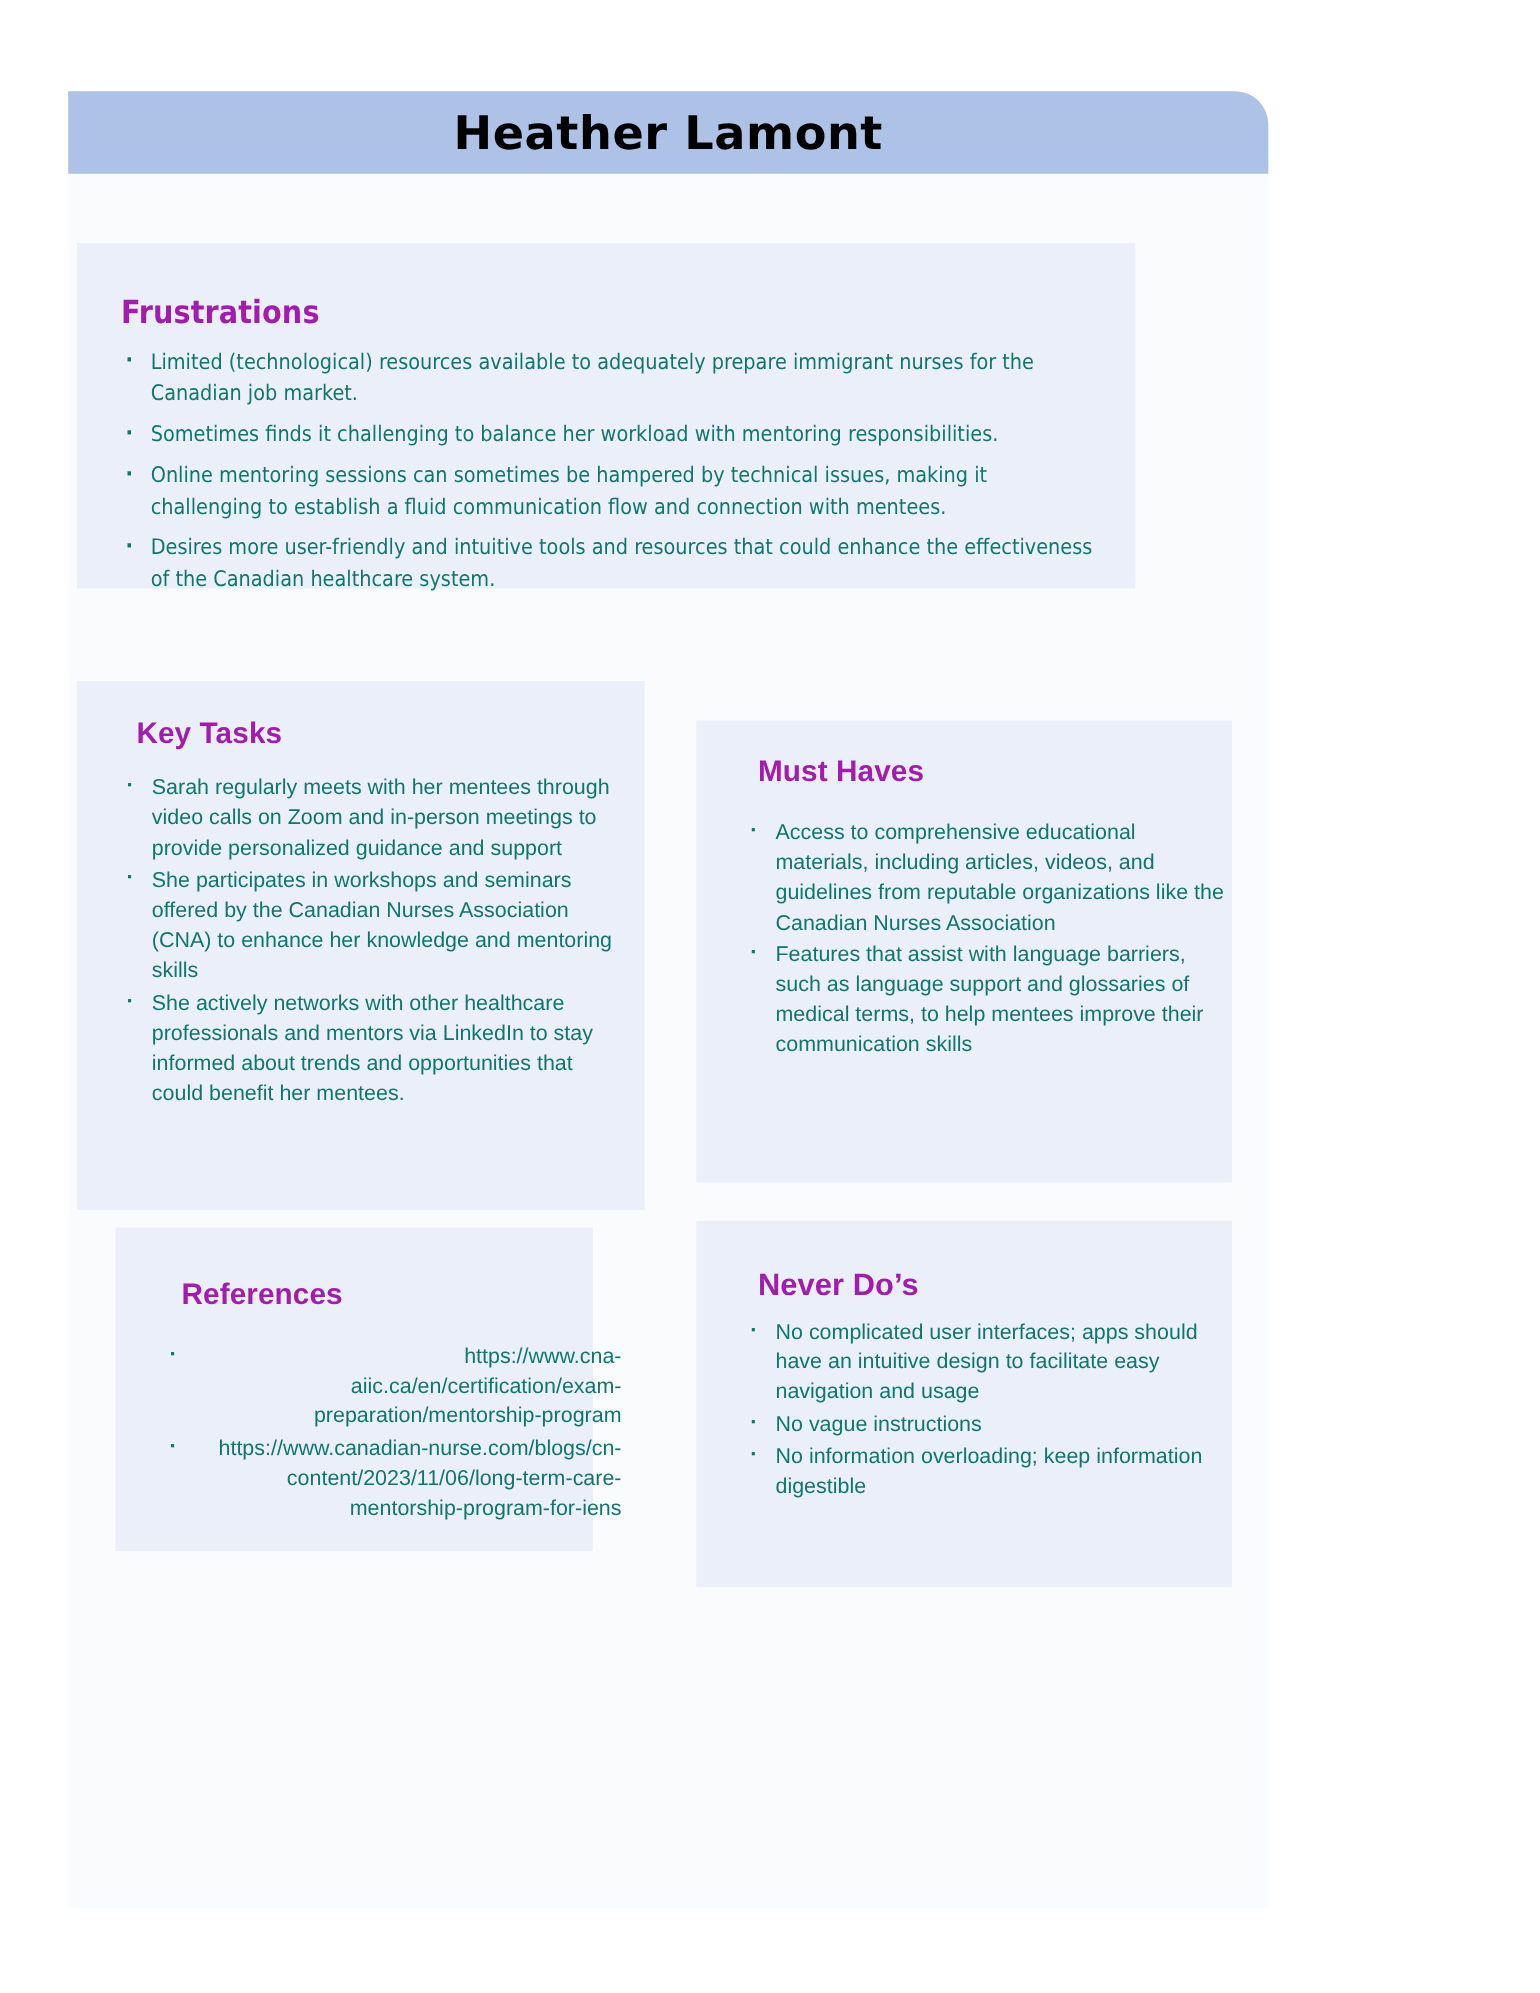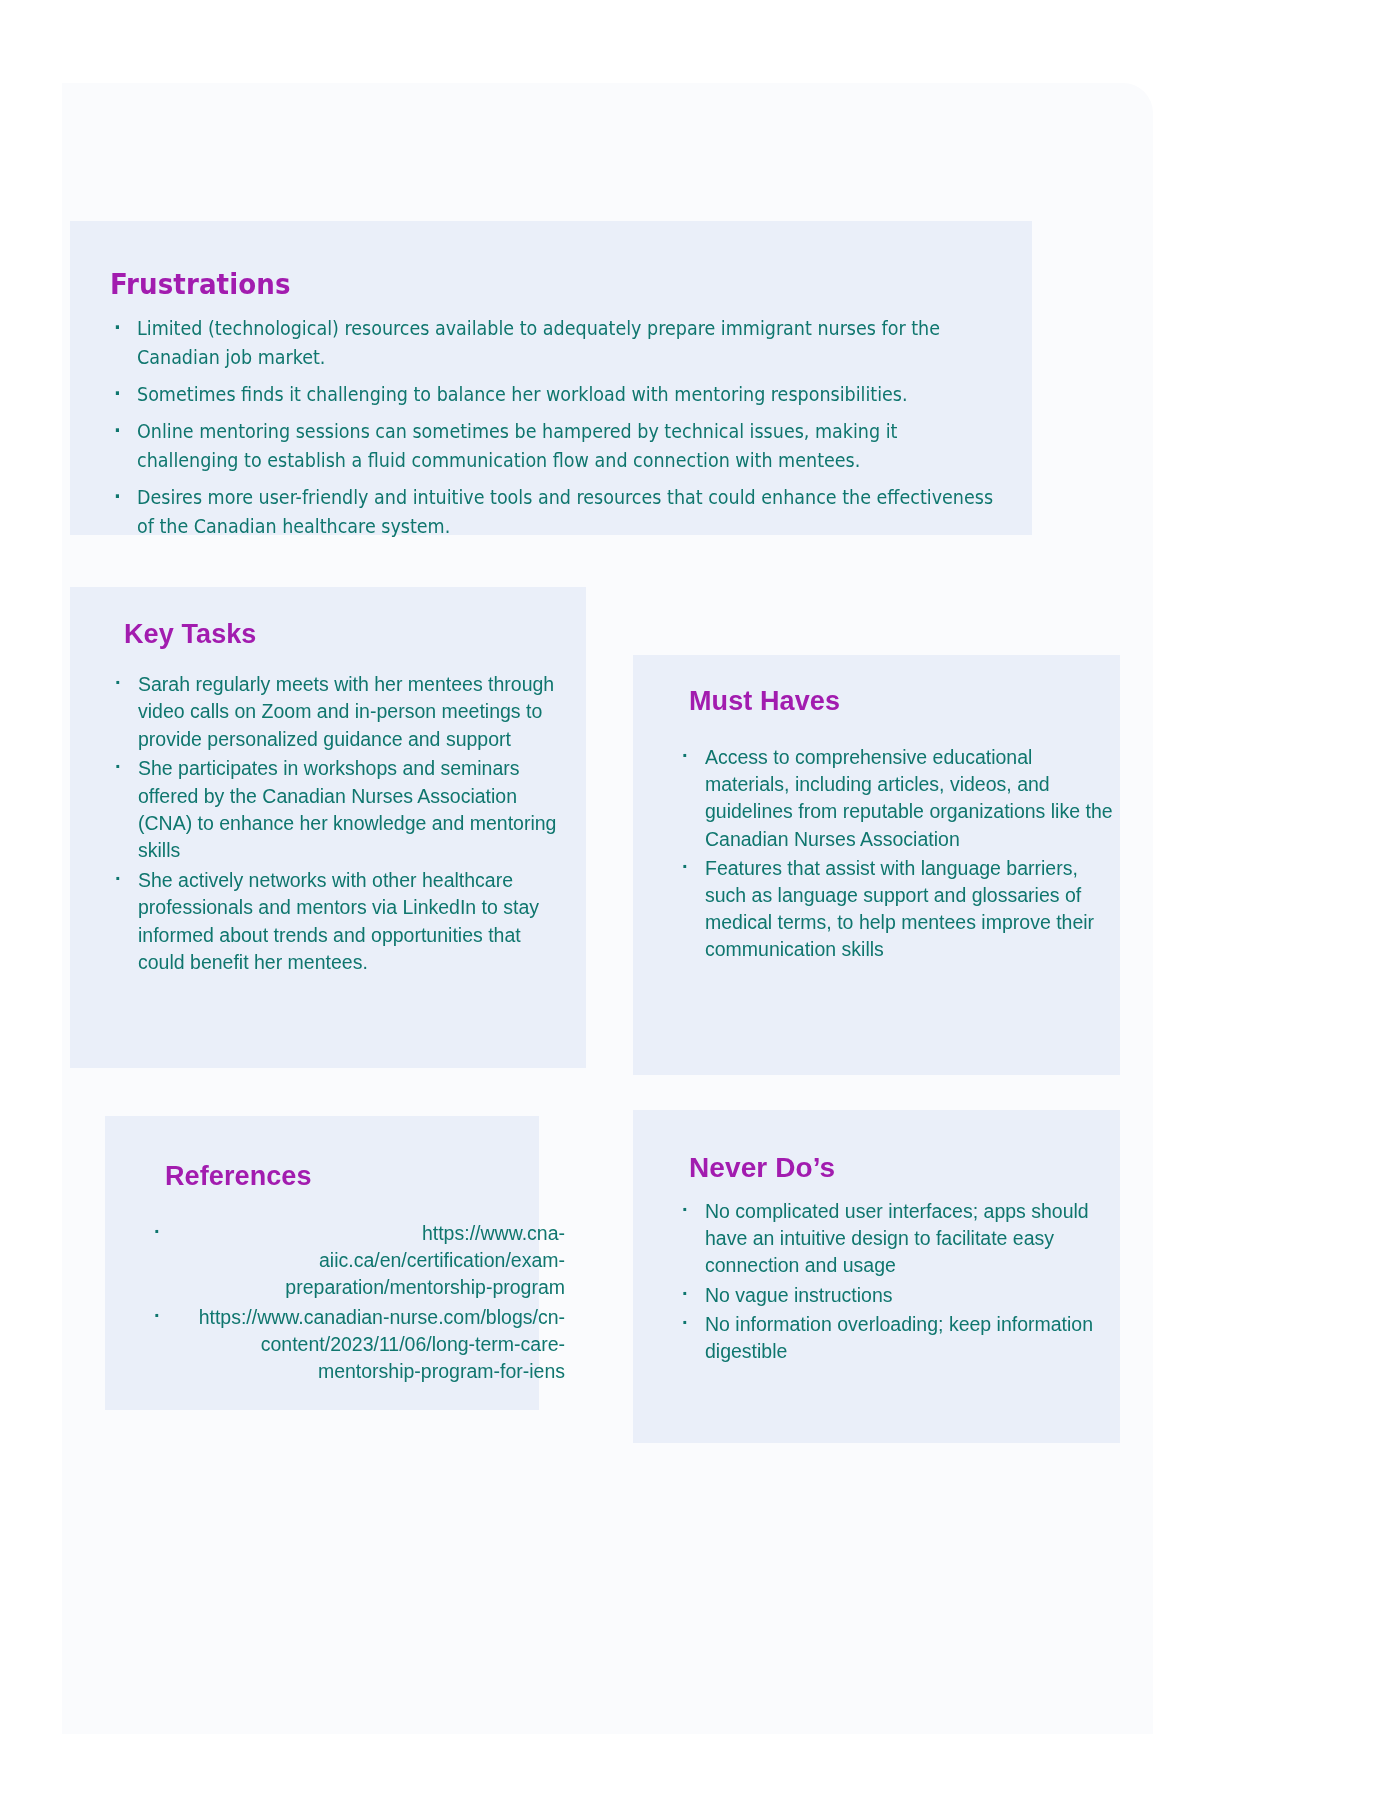--- a/index.html
+++ b/index.html
@@ -70,21 +70,21 @@
     width: 890px;
     font-family: "DejaVu Sans Condensed", "DejaVu Sans", sans-serif;
     font-size: 19.5px;
     line-height: 29px;
   }
   #frustrations ul.bullets > li { padding-left: 29px; margin-bottom: 8px; }
   #frustrations ul.bullets > li::before { left: 6px; top: -1px; font-size: 20px; }
 
   
   #key-tasks {
-    left: 8px; top: 504px;
+    left: 8px; top: 536px;
     width: 516px; height: 481px; text-decoration: underline;
   }
   #key-tasks .panel-heading {
     position: absolute;
     left: 54px; top: 32px;
     font-size: 27px;
   }
   #key-tasks ul.bullets {
     position: absolute;
     left: 36px; top: 84px;
@@ -153,20 +153,23 @@
     line-height: 27.2px;
   }
   #never-dos ul.bullets > li { padding-left: 32px; margin-bottom: 2px; }
   #never-dos ul.bullets > li::before { left: 9px; top: -2px; font-size: 20px; }
 </style>
 </head>
 <body>
 
 <div class="page">
 
+  <div class="header-band">
+    <div class="header-title">Heather Lamont</div>
+  </div>
 
   <div class="panel" id="frustrations">
     <div class="panel-heading">Frustrations</div>
     <ul class="bullets">
       <li>Limited (technological) resources available to adequately prepare immigrant nurses for the Canadian job market.</li>
       <li>Sometimes finds it challenging to balance her workload with mentoring responsibilities.</li>
       <li>Online mentoring sessions can sometimes be hampered by technical issues, making it challenging to establish a fluid communication flow and connection with mentees.</li>
       <li>Desires more user-friendly and intuitive tools and resources that could enhance the effectiveness of the Canadian healthcare system.</li>
     </ul>
   </div>
@@ -192,19 +195,19 @@
     <div class="panel-heading">References</div>
     <ul class="bullets">
       <li>https://www.cna-aiic.ca/en/certification/exam-preparation/mentorship-program</li>
       <li>https://www.canadian-nurse.com/blogs/cn-content/2023/11/06/long-term-care-mentorship-program-for-iens</li>
     </ul>
   </div>
 
   <div class="panel" id="never-dos">
     <div class="panel-heading">Never Do’s</div>
     <ul class="bullets">
-      <li>No complicated user interfaces; apps should have an intuitive design to facilitate easy connection and usage</li>
+      <li>No complicated user interfaces; apps should have an intuitive design to facilitate easy navigation and usage</li>
       <li>No vague instructions</li>
       <li>No information overloading; keep information digestible</li>
     </ul>
   </div>
 
 </div>
 
 </body></html>

